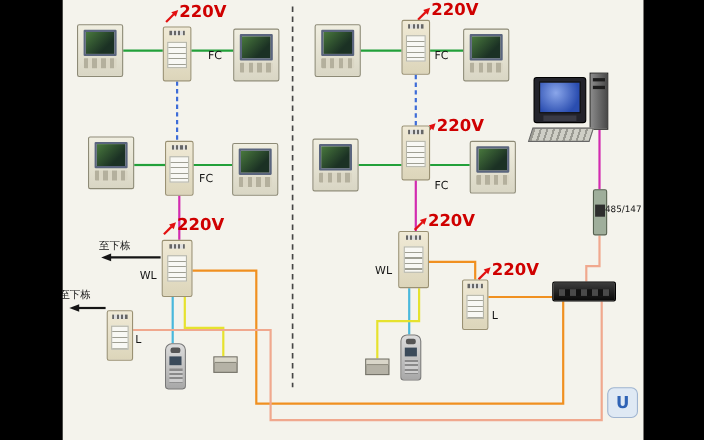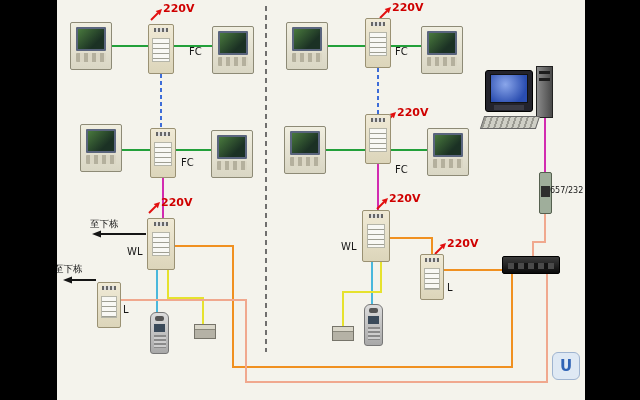--- a/index.html
+++ b/index.html
@@ -56,21 +56,21 @@
   .bbox{width:58px;height:18px;background:linear-gradient(#3c3c3c,#0a0a0a);
         border:1px solid #000;border-radius:2px;}
   .b-ports{margin:6px 5px 0;height:6px;
            background:repeating-linear-gradient(90deg,#4a4a4a 0 6px,#111 6px 10px);}
 
   .ulogo{position:absolute;left:552px;top:352px;width:26px;height:26px;background:#dfe9f4;
          border:1px solid #9fb4d0;border-radius:6px;display:flex;align-items:center;
          justify-content:center;color:#2f63b5;font-weight:bold;font-size:15px;z-index:3;}
 
   .lab{position:absolute;font-size:10px;color:#151515;z-index:4;line-height:1;white-space:nowrap;}
-  .lab.red{color:#cf0000;font-size:11px;font-weight:bold;}
+  .lab.red{color:#cf0000;font-size:15px;font-weight:bold;}
   .lab.cn{font-size:9.5px;}
   .lab.small{font-size:8px;}
 </style>
 </head>
 <body>
 
 <div id="stage">
 
   <svg id="wires" width="640" height="400">
 
@@ -256,21 +256,21 @@
 
   <span class="lab" style="left:127px;top:247px">WL</span>
   <span class="lab" style="left:341px;top:242px">WL</span>
 
   <span class="lab" style="left:123px;top:305px">L</span>
   <span class="lab" style="left:447px;top:283px">L</span>
 
   <span class="lab cn" style="left:90px;top:219px">至下栋</span>
   <span class="lab cn" style="left:54px;top:264px">至下栋</span>
 
-  <span class="lab small" style="left:550px;top:187px">657/232</span>
+  <span class="lab small" style="left:550px;top:187px">485/147</span>
 
   <div class="ulogo">
     <span>U</span>
   </div>
 
   <div class="bar left"></div>
   <div class="bar right"></div>
 </div>
 
 </body></html>

